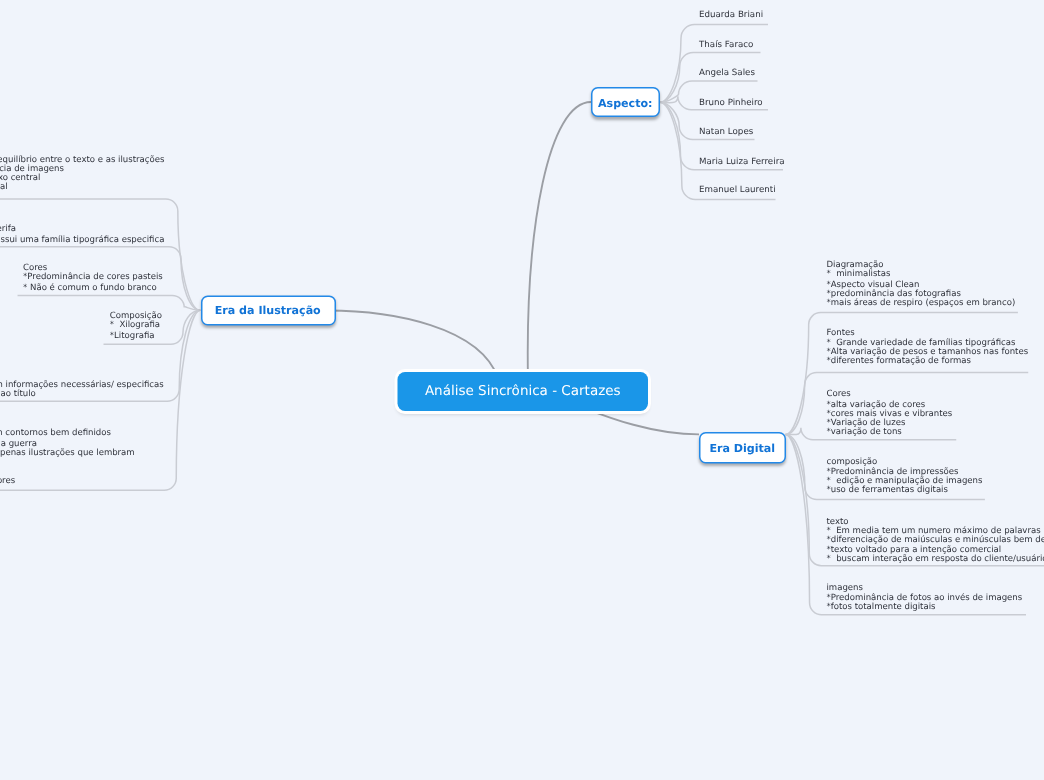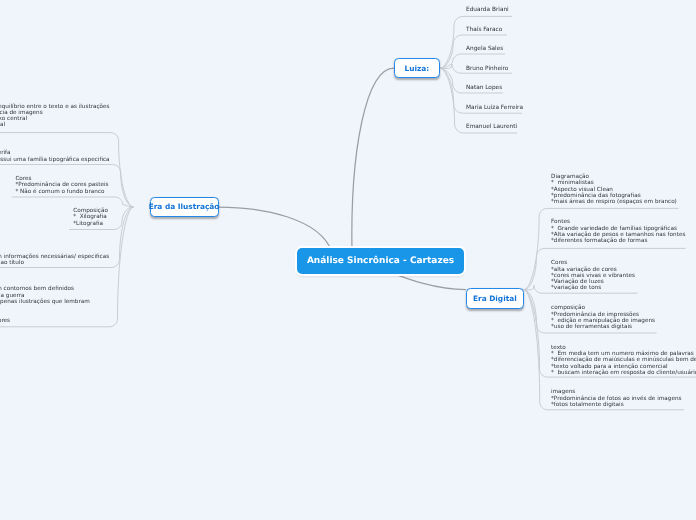--- a/index.html
+++ b/index.html
@@ -5,23 +5,23 @@
 <style>
   html,body{margin:0;padding:0;}
   body{width:696px;height:520px;background:#f0f4fb;overflow:hidden;
        font-family:"DejaVu Sans",sans-serif;
        -webkit-font-smoothing:antialiased;text-rendering:geometricPrecision;}
   #stage{position:relative;width:696px;height:520px;}
   svg#links{position:absolute;left:0;top:0;width:696px;height:520px;}
   svg#links path{fill:none;stroke:#c9ccd3;stroke-width:1;}
   svg#links path.trunk{stroke:#9b9ea4;stroke-width:1.25;}
   .node{position:absolute;box-sizing:border-box;white-space:nowrap;}
-  .root{background:#1a96e8;color:#ffffff;border-radius:5px;font-weight:bold;font-size:9px;
+  .root{background:#1a96e8;color:#ffffff;border-radius:5px;font-weight:normal;font-size:9px;
         display:flex;align-items:center;justify-content:center;
-        box-shadow:0 0 0 2px #ffffff, 0 2px 3px rgba(0,0,0,.18);margin-left:32px;}
+        box-shadow:0 0 0 2px #ffffff, 0 2px 3px rgba(0,0,0,.18);}
   .branch{background:#ffffff;border:1.5px solid #2389e8;border-radius:4.5px;color:#1173d6;
         font-weight:bold;font-size:7.4px;display:flex;align-items:center;justify-content:center;
         box-shadow:0 1.5px 2px rgba(0,0,0,.30);}
   .leaf{position:absolute;color:#2f323b;font-size:5.7px;line-height:6.3px;white-space:pre;}
   .leaf.right{text-align:left;}
   .leaf.left{text-align:left;}
   .member{position:absolute;color:#2f323b;font-size:5.8px;white-space:nowrap;}
 </style>
 </head>
 <body>
@@ -46,22 +46,22 @@
       <path d="M439.7,68.2 C446.7,68.2 454.0022222222222,49.55200000000001 454.0022222222222,25.4 C454.0022222222222,20.45 458.0522222222222,16.4 463.0022222222222,16.4 L512,16.4"></path>
       <path d="M439.7,68.2 C446.7,68.2 453.17555555555555,56.248000000000005 453.17555555555555,44 C453.17555555555555,39.05 457.22555555555556,35 462.17555555555555,35 L507,35"></path>
       <path d="M439.7,68.2 C446.7,68.2 452.3311111111111,63.088 452.3311111111111,63 C452.3311111111111,58.05 456.3811111111111,54 461.3311111111111,54 L505,54"></path>
       <path d="M439.7,68.2 C446.7,68.2 451.9222222222222,70 451.9222222222222,64.2 C451.9222222222222,69.15 455.97222222222223,73.2 460.9222222222222,73.2 L512,73.2"></path>
       <path d="M439.7,68.2 C446.7,68.2 452.8022222222222,77.128 452.8022222222222,84 C452.8022222222222,88.95 456.8522222222222,93 461.8022222222222,93 L503,93"></path>
       <path d="M439.7,68.2 C446.7,68.2 453.7,84.4 453.7,104.2 C453.7,109.15 457.75,113.2 462.7,113.2 L522,113.2"></path>
       <path d="M439.7,68.2 C446.7,68.2 454.58,91.528 454.58,124 C454.58,128.95 458.63,133 463.58,133 L517,133"></path>
     </svg>
   <div id="nodes">
       <div class="node root" style="left: 265px; top: 248px; width: 167px; height: 26px;">Análise Sincrônica - Cartazes</div>
-      <div class="node branch" style="left: 133.5px; top: 196.5px; width: 69px; height: 20.7px; margin-left: 16px;">Era da Ilustração</div>
-      <div class="node branch" style="left: 394px; top: 57.9px; width: 45.7px; height: 20.6px;">Luiza:</div>
+      <div class="node branch" style="left: 133.5px; top: 196.5px; width: 90px; height: 20.7px;">Era da Ilustração</div>
+      <div class="node branch" style="left: 394px; top: 57.9px; width: 45.7px; height: 20.6px;">Aspecto:</div>
       <div class="node branch" style="left: 466px; top: 288px; width: 57.7px; height: 20.7px;">Era Digital</div>
       <div class="leaf right" style="top: 174.2px; left: 551px;">Diagramação
 *  minimalistas
 *Aspecto visual Clean
 *predominância das fotografias
 *mais áreas de respiro (espaços em branco)</div>
       <div class="leaf right" style="top: 219.4px; left: 551px;">Fontes
 *  Grande variedade de famílias tipográficas
 *Alta variação de pesos e tamanhos nas fontes
 *diferentes formatação de formas</div>

